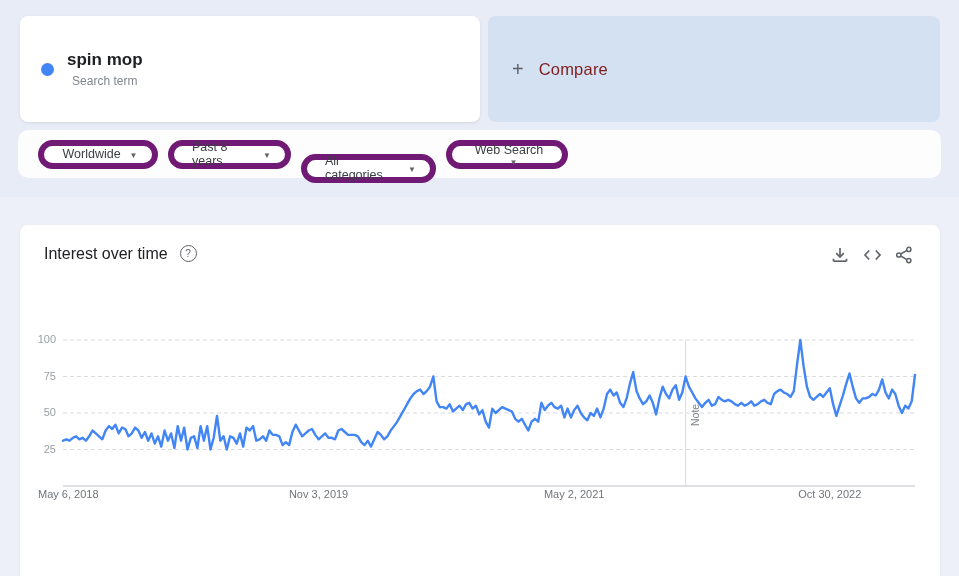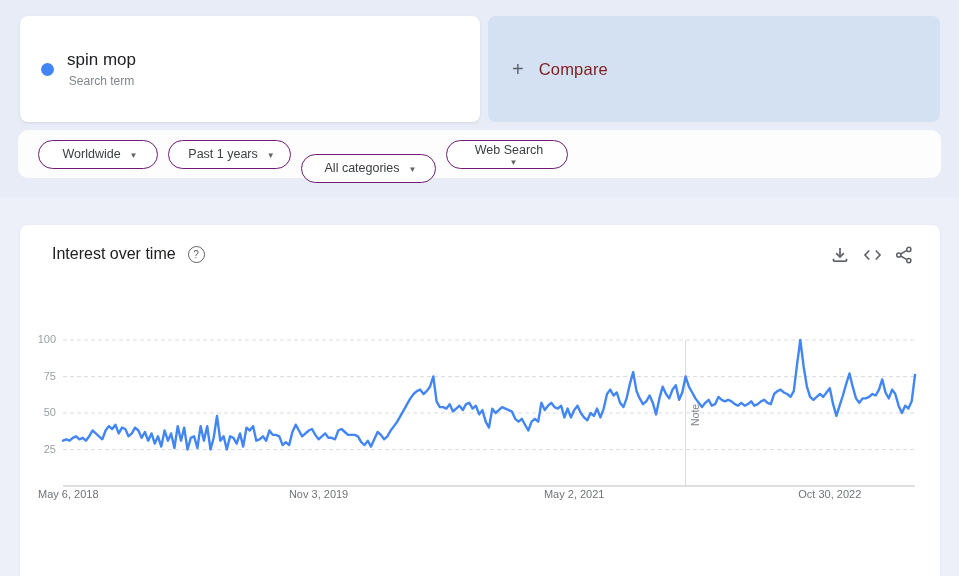--- a/index.html
+++ b/index.html
@@ -4,43 +4,43 @@
 <style>
   html,body{margin:0;padding:0;}
   body{font-family:"Liberation Sans",sans-serif;}
   .stage{position:relative;width:959px;height:576px;overflow:hidden;background:#edf0f8;}
   .top-bg{position:absolute;left:0;top:0;width:959px;height:197px;background:#e8ecf6;}
 
   
   .term-card{position:absolute;left:20px;top:16px;width:460px;height:106px;background:#ffffff;
     border-radius:8px;box-shadow:0 1px 3px rgba(32,33,36,.10);display:flex;align-items:center;cursor:pointer;}
   .dot{width:13px;height:13px;border-radius:50%;margin:0 13px 0 21px;flex:none;}
-  .term-title{font-size:17px;color:#202124;line-height:20px;}
+  .term-title{font-size:17px;color:#202124;line-height:20px;font-weight:bold;}
   .term-sub{font-size:12px;color:#80868b;line-height:16px;margin-top:3px;text-align:center;}
   .compare-card{position:absolute;left:488px;top:16px;width:452px;height:106px;border-radius:8px;
     display:flex;align-items:center;cursor:pointer;}
   .plus{font-size:20px;color:#5f6368;margin:0 15px 0 24px;font-weight:400;}
   .compare-label{font-size:16.5px;color:#7f1d1d;letter-spacing:.2px;}
 
   
   .filter-band{position:absolute;left:18px;top:130px;width:923px;height:48px;background:#fdfdfe;
     border-radius:10px;display:flex;align-items:center;padding-left:20px;box-sizing:border-box;}
-  .pill{display:inline-flex;align-items:center;justify-content:center;height:29px;border:1px solid #701a75;
+  .pill{display:inline-flex;align-items:center;justify-content:center;height:29px;border:6px solid #701a75;
     border-radius:15px;background:#fff;margin-right:10px;padding:0 14px 0 18px;cursor:pointer;}
   .pill-label{font-size:12.5px;color:#3c4043;}
   .caret{font-size:8px;color:#5f6368;margin-left:9px;transform:translateY(.5px);}
   .pill-worldwide{width:120px;box-sizing:border-box;}
   .pill-time{width:123px;box-sizing:border-box;}
   .pill-cat{width:135px;box-sizing:border-box;margin-top:28px;}
   .pill-prop{width:122px;box-sizing:border-box;flex-direction:column;}
 
   
   .chart-card{position:absolute;left:20px;top:225px;width:920px;height:380px;background:#fff;border-radius:8px;
     box-shadow:0 1px 3px rgba(32,33,36,.08);}
-  .chart-header{position:absolute;left:32px;top:20px;display:flex;align-items:center;}
+  .chart-header{position:absolute;left:24px;top:20px;display:flex;}
   .chart-title{font-size:16px;color:#202124;}
   .help-icon{width:15px;height:15px;border:1.5px solid #5f6368;border-radius:50%;color:#5f6368;
     font-size:10px;line-height:15px;text-align:center;margin-left:12px;cursor:pointer;}
   .chart-actions{position:absolute;right:26px;top:20px;display:flex;align-items:center;gap:12px;}
   .action-btn{width:20px;height:20px;cursor:pointer;display:flex;align-items:center;justify-content:center;}
   .chart-svg{position:absolute;left:0;top:0;width:920px;height:380px;}
 </style>
 </head>
 <body>
 
@@ -59,21 +59,21 @@
     <span class="plus">+</span>
     <span class="compare-label">Compare</span>
   </div>
 
   <div class="filter-band">
     <div class="pill pill-worldwide">
       <span class="pill-label">Worldwide</span>
       <span class="caret">▼</span>
     </div>
     <div class="pill pill-time">
-      <span class="pill-label">Past 1 years</span>
+      <span class="pill-label">Past 8 years</span>
       <span class="caret">▼</span>
     </div>
     <div class="pill pill-cat">
       <span class="pill-label">All categories</span>
       <span class="caret">▼</span>
     </div>
     <div class="pill pill-prop">
       <span class="pill-label">Web Search</span>
       <span class="caret">▼</span>
     </div>

